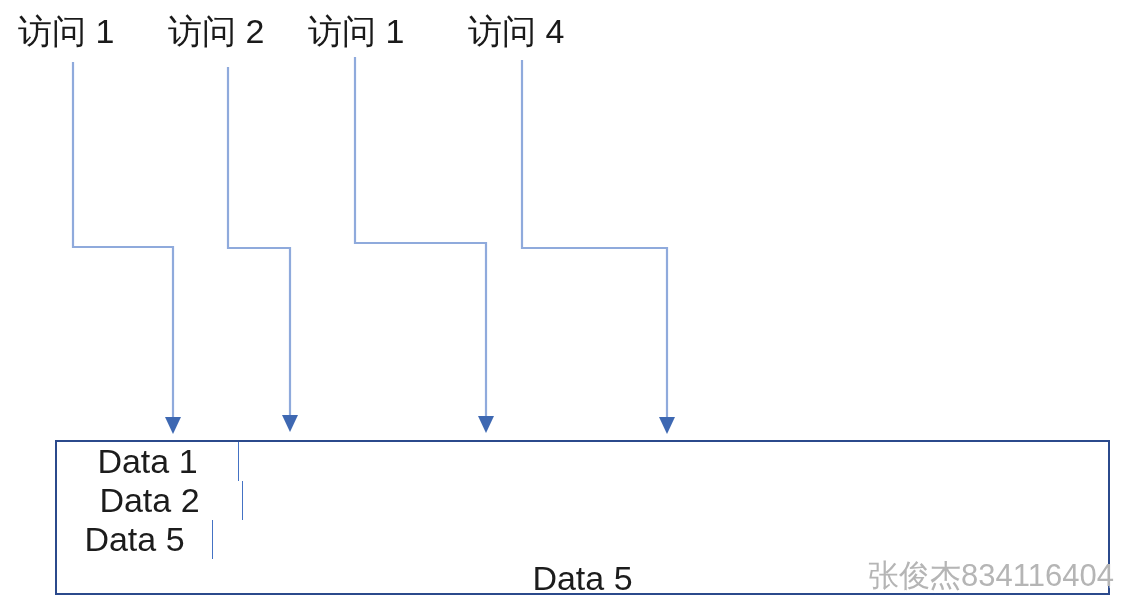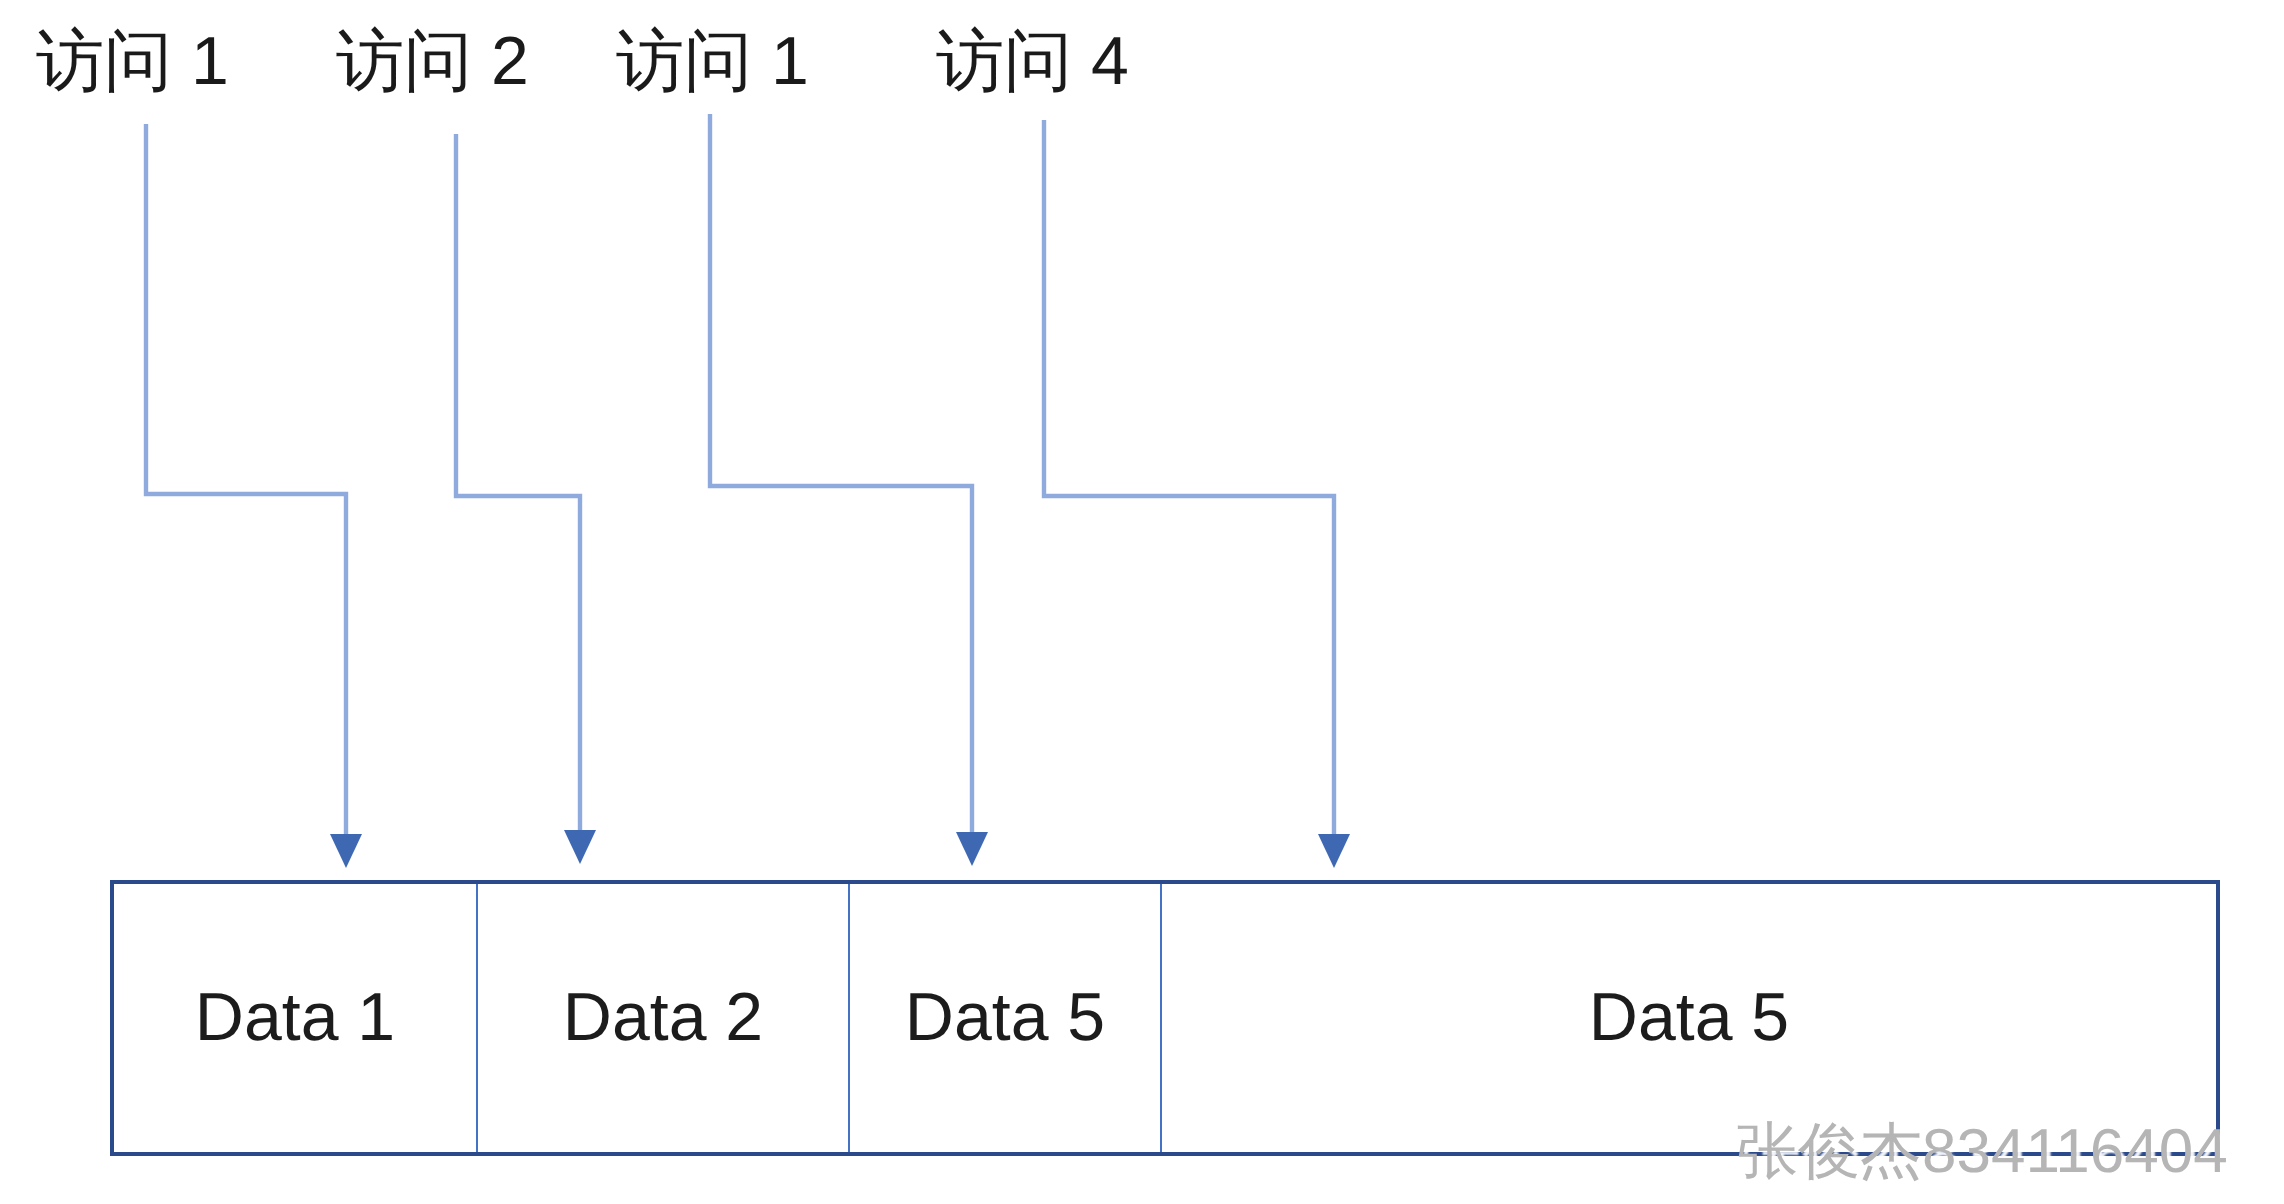--- a/index.html
+++ b/index.html
@@ -33,25 +33,26 @@
     top: 0;
     width: 1142px;
     height: 602px;
     pointer-events: none;
   }
   .data-row {
     position: absolute;
     left: 55px;
     top: 440px;
     width: 1055px;
-    height: 138px;
+    height: 155px;
     box-sizing: border-box;
     border: 2.5px solid #2b4a8c;
     display: flex;
     background: transparent;
+    flex-direction: column;
   }
   .data-cell {
     box-sizing: border-box;
     border-right: 1.5px solid #4472c4;
     display: flex;
     align-items: center;
     justify-content: center;
     font-size: 34px;
     color: #1c1c1c;
     white-space: nowrap;

